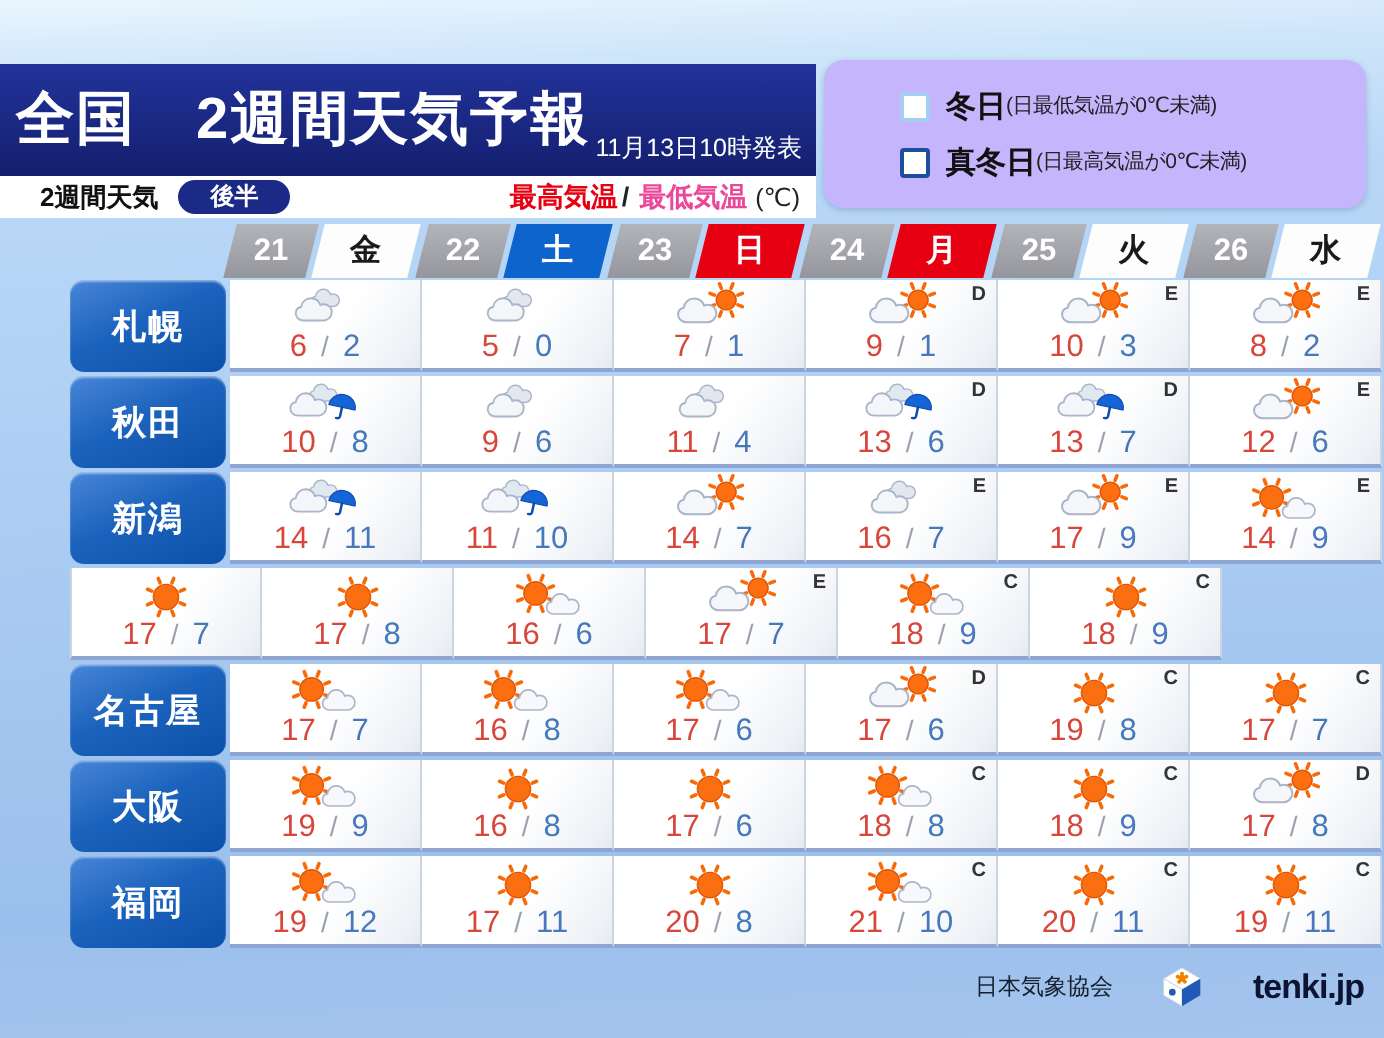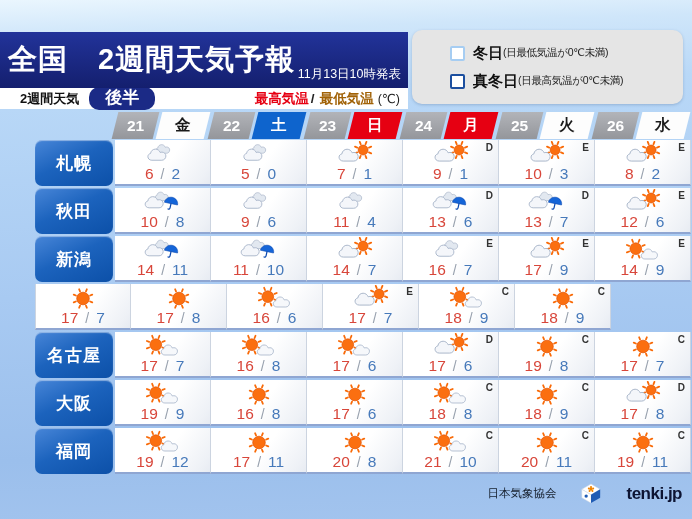--- a/index.html
+++ b/index.html
@@ -17,33 +17,33 @@
     height:56px; background:linear-gradient(180deg,#22339a,#141f6e);
     position:relative; display:flex; align-items:center;
   }
   .main-title { color:#fff; font-size:29px; font-weight:bold; padding-left:8px; letter-spacing:1px; white-space:nowrap; }
   .issued { position:absolute; right:7px; bottom:5px; color:#fff; font-size:12.5px; }
   .subtitle-bar {
     height:21px; background:#fff; display:flex; align-items:center; padding:0 8px 0 20px;
   }
   .tab-label { font-size:13px; font-weight:bold; color:#111; }
   .tab-pill {
-    margin-left:10px; background:#1b2a86; color:#fff; font-size:17px; font-weight:bold;
+    margin-left:10px; background:#1b2a86; color:#fff; font-size:12px; font-weight:bold;
     border-radius:10px; padding:1px 16px 2px; line-height:1.2; cursor:pointer;
   }
   .temp-legend { margin-left:auto; display:flex; align-items:baseline; gap:2px; font-size:13.5px; font-weight:bold;justify-content:space-between; }
   .t-max { color:#e60012; }
   .t-slash { color:#222; }
-  .t-min { color:#a16207; margin-left:3px;font-family:Liberation Serif, serif; }
+  .t-min { color:#ec4899; margin-left:3px;font-family:Liberation Serif, serif; }
   .t-unit { color:#222; font-weight:normal; font-size:12.5px; margin-left:2px; }
 
   
   .legend-box {
     position:absolute; left:412px; top:30px; width:271px; height:74px;
-    background:#e5e5e5; border-radius:10px; box-shadow:0 1px 3px rgba(40,70,120,.25);
+    background:#c4b5fd; border-radius:10px; box-shadow:0 1px 3px rgba(40,70,120,.25);
     display:flex; flex-direction:column; justify-content:center; gap:9px; padding-left:38px;
   }
   .legend-item { display:flex; align-items:center; }
   .chk { width:15px; height:15px; background:#fff; border-radius:2px; margin-right:8px; flex:0 0 auto; }
   .chk-light { border:2.5px solid #a6cdf2; }
   .chk-dark  { border:2.5px solid #1c4f9f; }
   .legend-label { font-size:15px; font-weight:bold; color:#111; }
   .legend-desc  { font-size:10.5px; font-weight:normal; color:#222; letter-spacing:-0.3px; }
 
   

